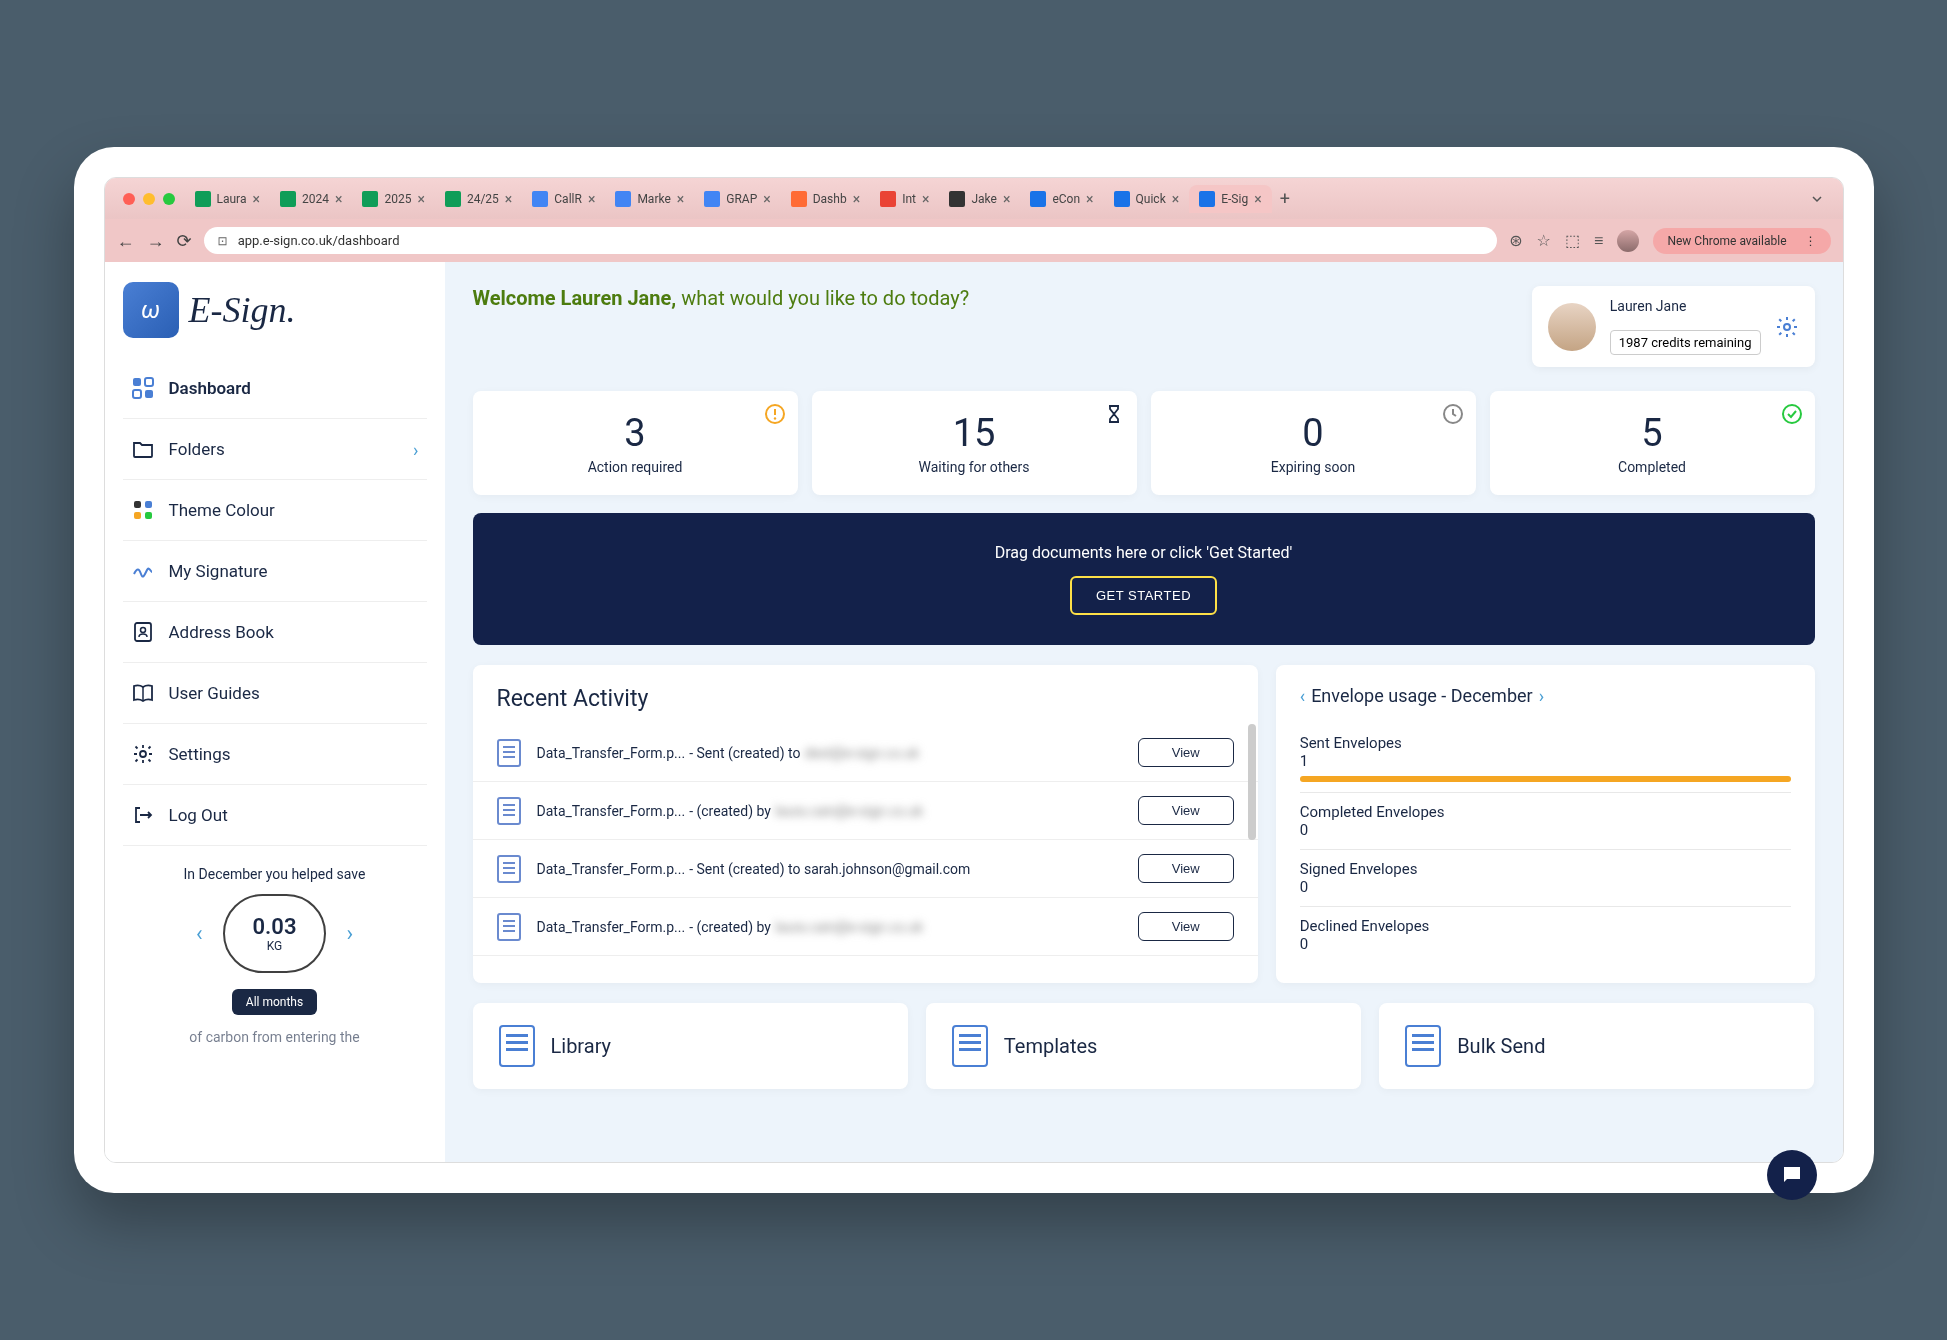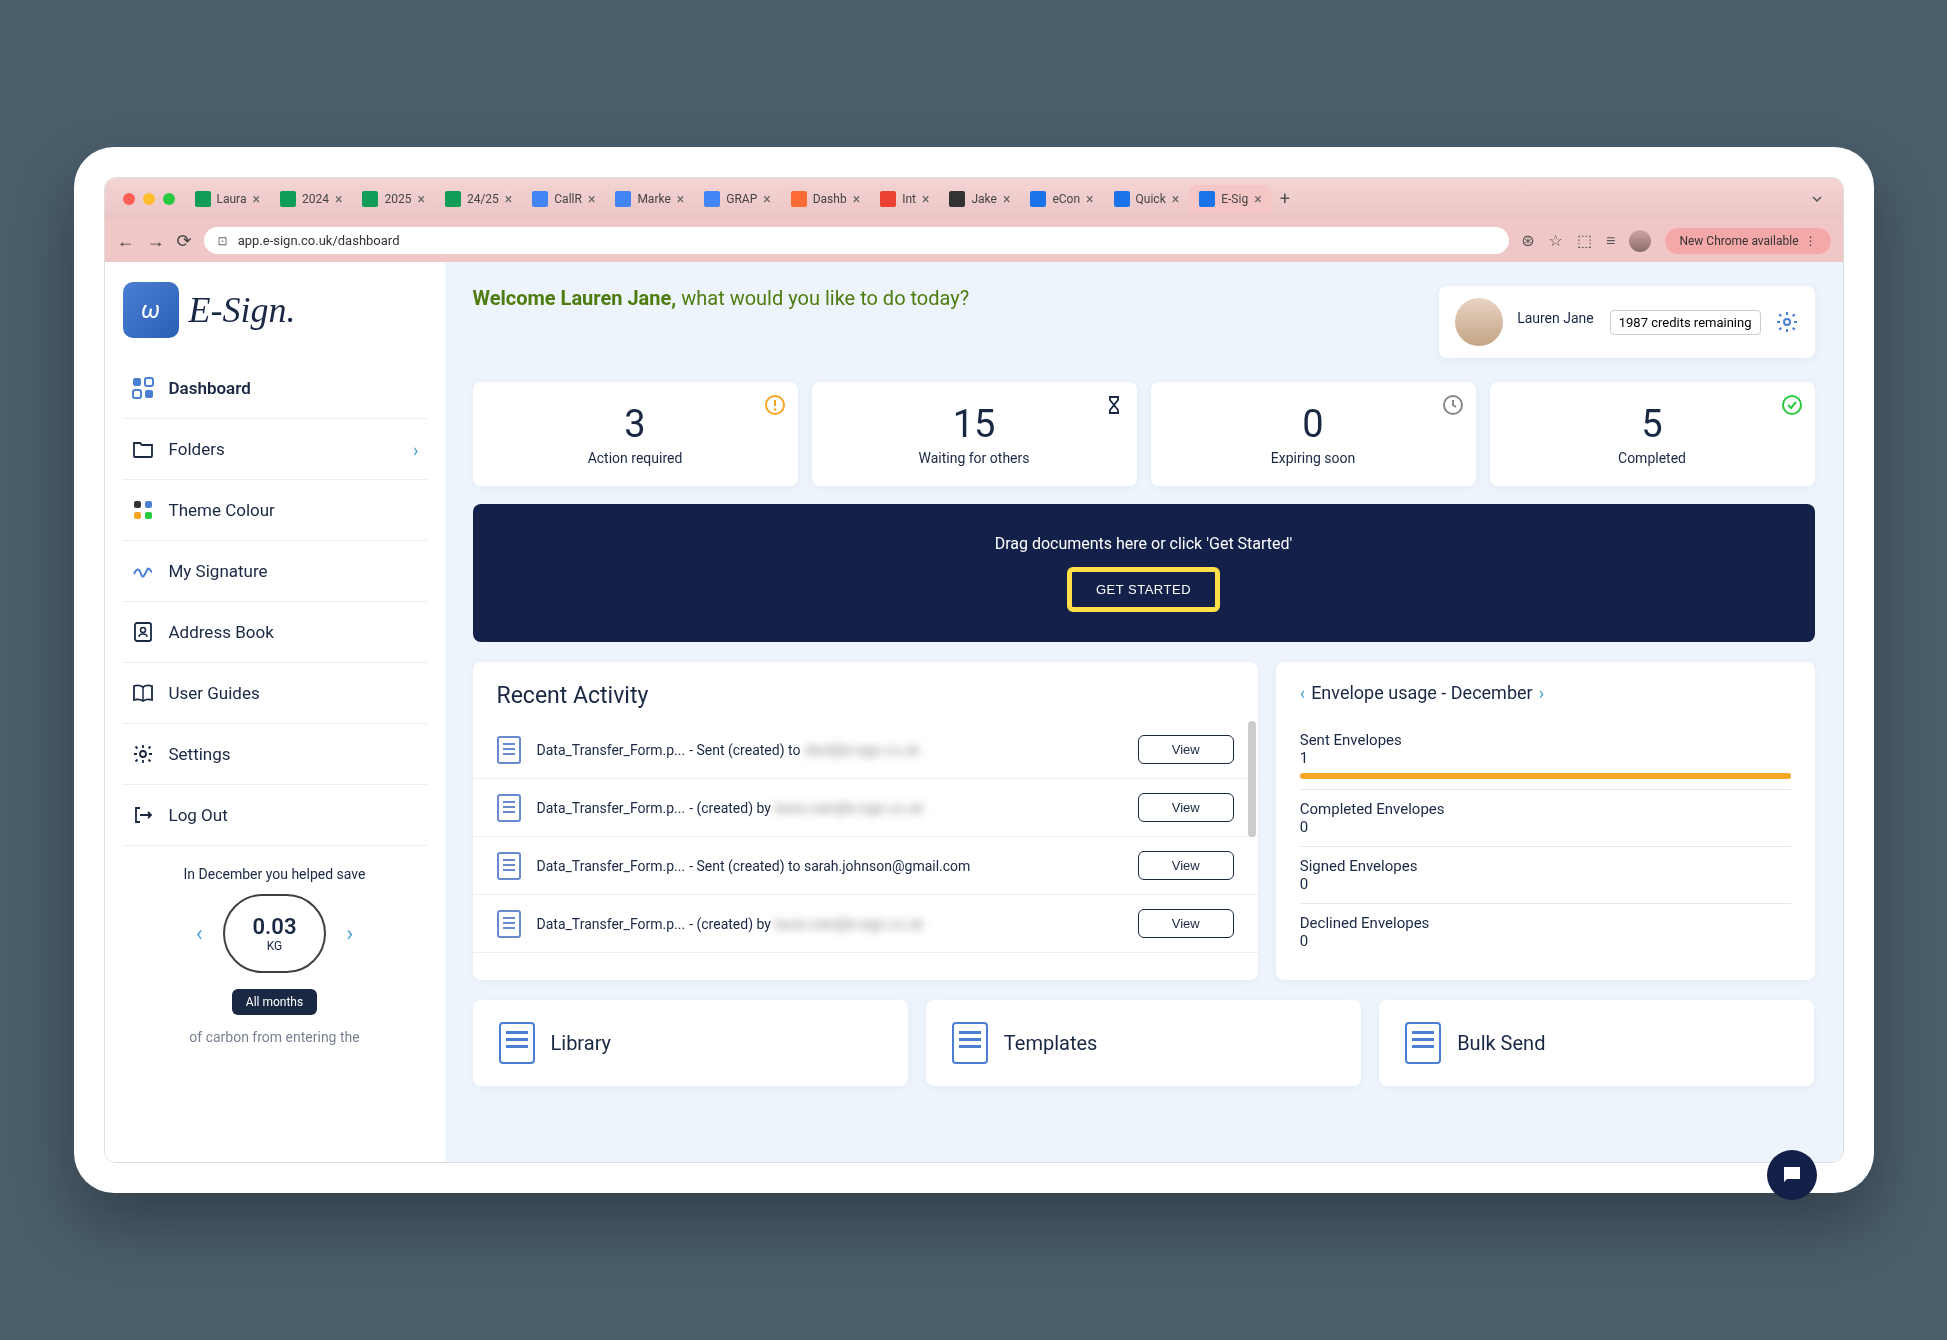--- a/index.html
+++ b/index.html
@@ -18,21 +18,21 @@
 .tab-close { font-size: 14px; color: #666; cursor: pointer; }
 .new-tab { padding: 4px 8px; font-size: 18px; color: #555; cursor: pointer; }
 .tab-spacer { flex: 1; }
 .chevron-tabs { padding: 4px 10px; }
 .address-bar { background: #f0c7c7; display: flex; align-items: center; padding: 8px 12px; gap: 12px; }
 .nav-btn { cursor: pointer; color: #444; font-size: 18px; }
 .url-field { flex: 1; background: #fff; border-radius: 20px; padding: 6px 14px; display: flex; align-items: center; gap: 10px; font-size: 13px; color: #333; }
 .url-icon { font-size: 12px; color: #666; }
 .addr-icons { display: flex; gap: 14px; align-items: center; color: #555; }
 .avatar-sm { width: 22px; height: 22px; border-radius: 50%; background: linear-gradient(#d4a5a5,#8b6b6b); }
-.chrome-pill { background: #f5a8a8; border-radius: 16px; padding: 6px 14px; font-size: 12px; color: #333; display: flex; align-items: flex-start; gap: 6px; }
+.chrome-pill { background: #f5a8a8; border-radius: 16px; padding: 6px 14px; font-size: 12px; color: #333; display: flex; align-items: flex-start; gap: 18px; }
 .app-content { display: flex; background: #edf4fb; min-height: 900px; }
 .sidebar { width: 340px; background: #fff; padding: 20px 18px; }
 .logo { display: flex; align-items: center; gap: 10px; margin-bottom: 20px; }
 .logo-mark { width: 56px; height: 56px; background: linear-gradient(135deg,#4a7fd4,#2a5fb4); border-radius: 10px; display: flex; align-items: center; justify-content: center; color: #fff; font-size: 24px; font-style: italic; }
 .logo-text { font-family: cursive; font-size: 36px; font-style: italic; color: #1a2844; }
 .nav-item { display: flex; align-items: center; gap: 14px; padding: 18px 8px; border-bottom: 1px solid #eee; cursor: pointer; color: #1a2844; font-size: 17px; }
 .nav-item.active { font-weight: 600; }
 .nav-icon { width: 24px; height: 24px; display: flex; align-items: center; justify-content: center; }
 .nav-chev { margin-left: auto; color: #4a9fd4; font-size: 18px; }
 .eco-section { padding: 20px 0; text-align: center; color: #1a2844; }
@@ -42,32 +42,32 @@
 .cloud { border: 2px solid #404040; border-radius: 50px; padding: 18px 28px; position: relative; }
 .cloud-val { font-size: 22px; font-weight: 600; }
 .cloud-unit { font-size: 12px; }
 .all-months { background: #1a2844; color: #fff; border-radius: 6px; padding: 6px 14px; font-size: 12px; margin-top: 16px; display: inline-block; }
 .main { flex: 1; padding: 24px 28px; }
 .header-row { display: flex; justify-content: space-between; align-items: flex-start; margin-bottom: 24px; }
 .welcome { font-size: 20px; color: #4d7c0f; }
 .welcome strong { font-weight: 700; }
 .user-card { background: #fff; border-radius: 8px; padding: 12px 16px; display: flex; align-items: center; gap: 14px; box-shadow: 0 2px 8px rgba(0,0,0,0.05); }
 .user-avatar { width: 48px; height: 48px; border-radius: 50%; background: linear-gradient(#e8d4c4,#c4a484); }
-.user-info { display: flex; gap: 16px; }
+.user-info { display: flex; flex-direction: column; gap: 16px; }
 .user-name { font-size: 14px; color: #1a2844; }
 .credits { border: 1px solid #ccc; border-radius: 4px; padding: 4px 8px; font-size: 13px; }
 .gear-btn { color: #4a7fd4; font-size: 22px; cursor: pointer; }
 .stats-row { display: flex; gap: 14px; margin-bottom: 18px; }
 .stat-card { flex: 1; background: #fff; border-radius: 8px; padding: 20px; text-align: center; position: relative; box-shadow: 0 2px 8px rgba(0,0,0,0.04); }
 .stat-num { font-size: 38px; color: #1a2844; }
 .stat-label { font-size: 14px; color: #1a2844; margin-top: 4px; }
 .stat-icon { position: absolute; top: 12px; right: 12px; width: 22px; height: 22px; }
 .dropzone { background: #13214a; border-radius: 8px; padding: 30px; text-align: center; color: #fff; margin-bottom: 20px; }
 .dropzone-text { font-size: 16px; margin-bottom: 14px; }
-.get-started { border: 5px solid #fde047; background: transparent; color: #fff; padding: 10px 24px; border-radius: 6px; font-size: 13px; letter-spacing: 0.5px; cursor: pointer; }
+.get-started { border: 2px solid #fde047; background: transparent; color: #fff; padding: 10px 24px; border-radius: 6px; font-size: 13px; letter-spacing: 0.5px; cursor: pointer; }
 .content-row { display: flex; gap: 18px; margin-bottom: 20px; }
 .recent-panel { flex: 1.6; background: #fff; border-radius: 8px; padding: 0; box-shadow: 0 2px 8px rgba(0,0,0,0.04); overflow: hidden; }
 .panel-title { font-size: 23px; color: #1a2844; padding: 20px 24px 12px; }
 .activity-list { position: relative; }
 .activity-item { display: flex; align-items: center; gap: 16px; padding: 14px 24px; border-bottom: 1px solid #eee; }
 .doc-icon { width: 24px; height: 28px; border: 2px solid #6a8acf; border-radius: 3px; position: relative; }
 .doc-icon::before { content: ''; position: absolute; top: 5px; left: 4px; right: 4px; height: 2px; background: #6a8acf; box-shadow: 0 5px 0 #6a8acf, 0 10px 0 #6a8acf; }
 .activity-text { flex: 1; font-size: 14px; color: #1a2844; display: flex; align-items: center; gap: 4px; }
 .blur { filter: blur(4px); color: #888; }
 .view-btn { border: 1.5px solid #1a2844; background: #fff; color: #1a2844; padding: 6px 33px; border-radius: 6px; font-size: 13px; cursor: pointer; }

